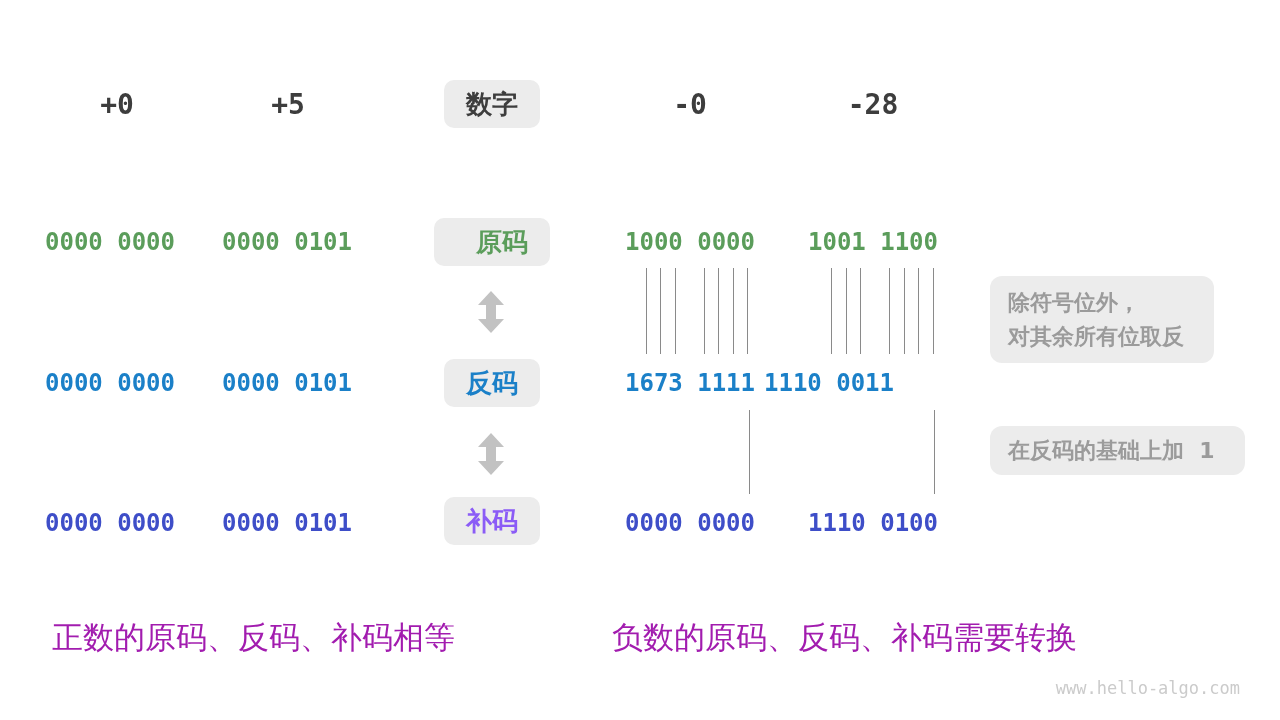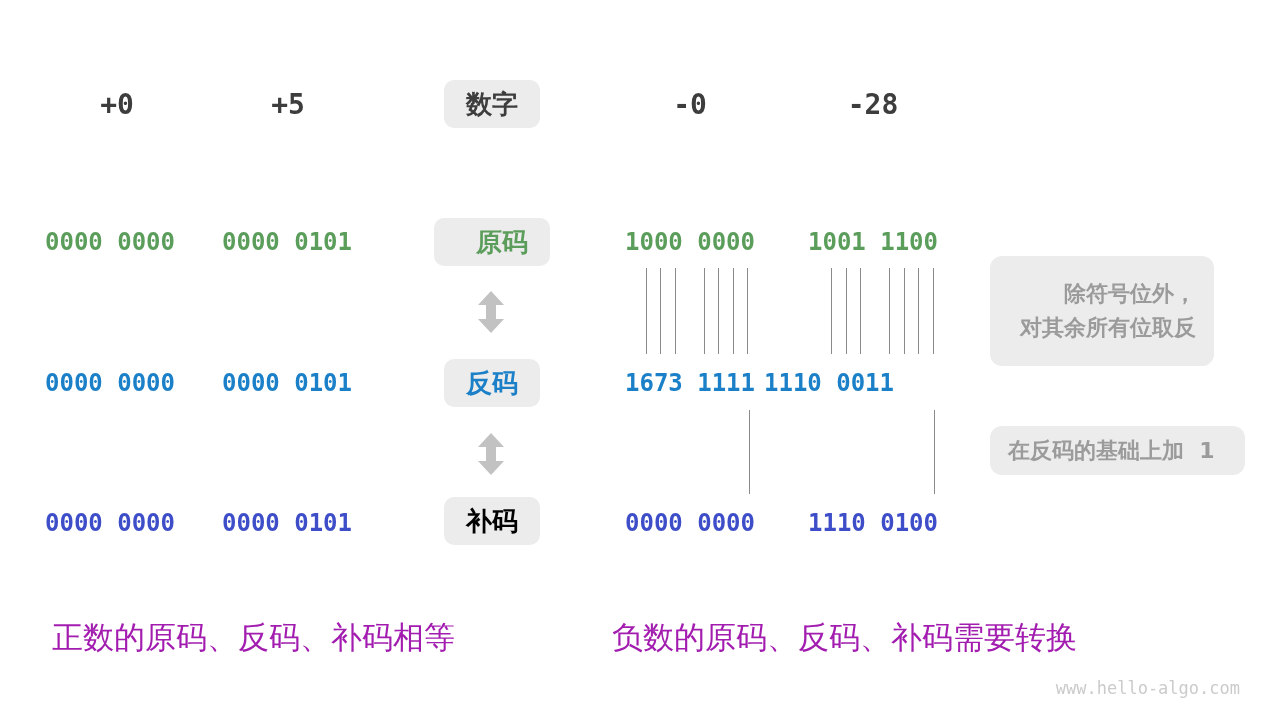--- a/index.html
+++ b/index.html
@@ -19,21 +19,21 @@
   .bin.indigo{color:#3e4ec8;}
   .chip{
     position:absolute;transform:translate(-50%,-50%);
     width:96px;height:48px;border-radius:10px;background:#ececec;
     display:flex;align-items:center;justify-content:center;
     font-size:26px;font-weight:700;
   }
   .chip.dark{color:#3d3d3d;}
   .chip.green{color:#5b9d5b;padding-left:20px;}
   .chip.azure{color:#1b80c8;}
-  .chip.indigo{color:#000000;}
+  .chip.indigo{color:#8b5cf6;}
   .vline{position:absolute;width:1px;background:#8a8a8a;}
   .arrow{position:absolute;transform:translate(-50%,-50%);}
   .note{
     position:absolute;background:#ececec;border-radius:12px;
     color:#9b9b9b;font-weight:700;font-size:22px;line-height:34px;
     display:flex;flex-direction:column;justify-content:center;
     padding:0 18px;box-sizing:border-box;white-space:pre;
   }
   .caption{
     position:absolute;font-size:31px;font-weight:400;color:#a21caf;
@@ -99,21 +99,21 @@
       <polygon points="13,0 26,14 18,14 18,28 26,28 13,42 0,28 8,28 8,14 0,14" fill="#c2c2c2"></polygon>
     </svg>
   </div>
 
   <div class="cell bin indigo mono" style="left:110px;top:523px;">0000 0000</div>
   <div class="cell bin indigo mono" style="left:287px;top:523px;">0000 0101</div>
   <div class="chip indigo" style="left:492px;top:521px;">补码</div>
   <div class="cell bin indigo mono" style="left:690px;top:523px;">0000 0000</div>
   <div class="cell bin indigo mono" style="left:873px;top:523px;">1110 0100</div>
 
-  <div class="note" style="left:990px;top:256px;width:224px;height:110px;align-items:flex-end;">
+  <div class="note" style="left:990px;top:276px;width:224px;height:87px;">
     <span>除符号位外，</span>
     <span>对其余所有位取反</span>
   </div>
   <div class="note" style="left:990px;top:426px;width:255px;height:49px;">
     <span>在反码的基础上加  1</span>
   </div>
 
   <div class="caption" style="left:52px;top:617px;">正数的原码、反码、补码相等</div>
   <div class="caption" style="left:612px;top:617px;">负数的原码、反码、补码需要转换</div>
 

